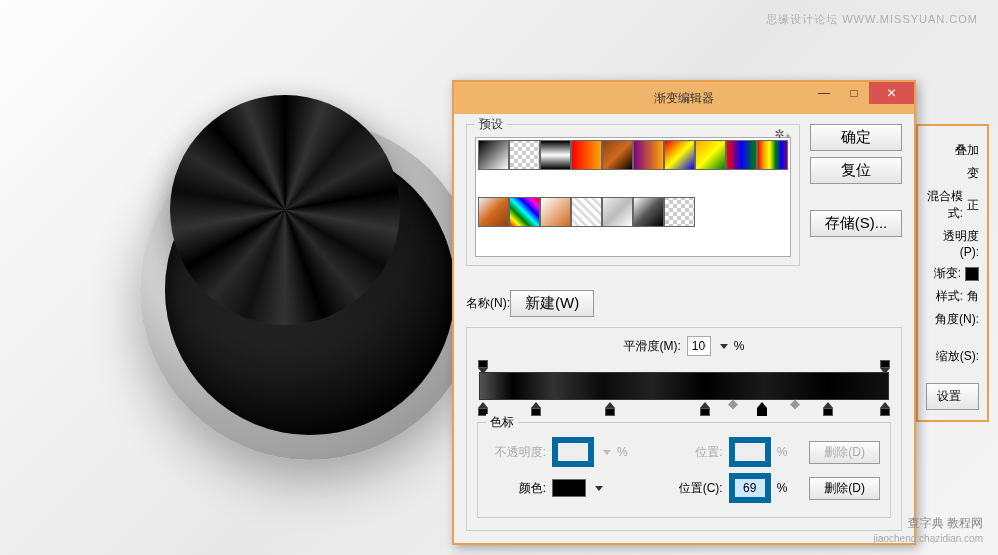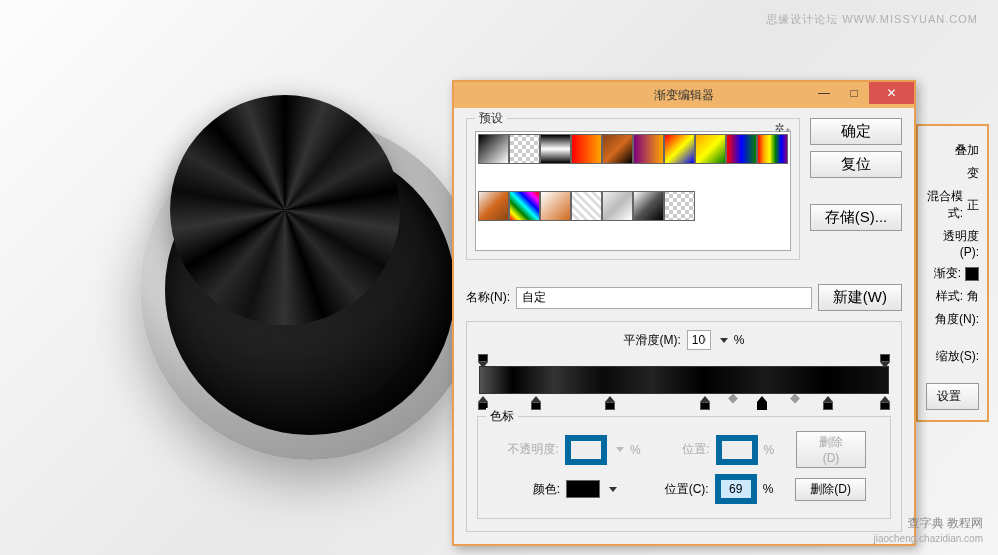--- a/index.html
+++ b/index.html
@@ -6,21 +6,21 @@
     body { width: 998px; height: 555px; overflow: hidden; position: relative; background: linear-gradient(135deg, #fdfdfd 0%, #e8e8e8 50%, #f5f5f5 100%); }
     
     .watermark-top { position: absolute; top: 12px; right: 20px; color: #b0b0b0; font-size: 11px; letter-spacing: 1px; }
     .watermark-bottom { position: absolute; bottom: 10px; right: 15px; color: #888; font-size: 11px; text-align: right; line-height: 1.3; }
     .big-ring { position: absolute; left: 140px; top: 120px; width: 340px; height: 340px; border-radius: 50%; background: radial-gradient(circle at 35% 30%, #f5f5f5 0%, #ccc 40%, #aaa 60%, #888 100%); box-shadow: 0 20px 50px rgba(0,0,0,0.3); }
     .big-ring-inner { position: absolute; left: 25px; top: 25px; width: 290px; height: 290px; border-radius: 50%; background: radial-gradient(circle at 40% 35%, #555 0%, #222 40%, #000 80%); box-shadow: inset 0 8px 25px rgba(0,0,0,0.8); }
     .small-knob { position: absolute; left: 170px; top: 95px; width: 230px; height: 230px; border-radius: 50%; background: conic-gradient(from 0deg, #000 0deg, #333 20deg, #111 40deg, #2a2a2a 60deg, #000 80deg, #333 100deg, #0a0a0a 120deg, #2a2a2a 140deg, #000 160deg, #333 180deg, #111 200deg, #2a2a2a 220deg, #000 240deg, #333 260deg, #0a0a0a 280deg, #2a2a2a 300deg, #000 320deg, #333 340deg, #000 360deg); box-shadow: 0 10px 30px rgba(0,0,0,0.4); }
     
     
     .dialog { position: absolute; left: 452px; top: 80px; width: 464px; background: #f0f0f0; border: 2px solid #e8a050; box-shadow: 3px 3px 10px rgba(0,0,0,0.3); }
-    .titlebar { height: 26px; background: #f0b56a; display: flex; align-items: center; justify-content: center; position: relative; }
+    .titlebar { height: 32px; background: #f0b56a; display: flex; align-items: center; justify-content: center; position: relative; }
     .titlebar-text { color: #333; font-size: 12px; }
     .titlebar-btns { position: absolute; right: 0; top: 0; display: flex; height: 22px; }
     .tb-btn { width: 30px; display: flex; align-items: center; justify-content: center; color: #333; cursor: pointer; background: #f0b56a; }
     .tb-btn.close { background: #d9534f; color: #fff; width: 45px; }
     .tb-btn.max { background: #f0b56a; }
     
     .dialog-body { padding: 10px 12px; display: flex; gap: 10px; }
     .left-col { flex: 1; }
     .right-col { width: 92px; display: flex; flex-direction: column; gap: 6px; }
     
@@ -42,39 +42,39 @@
     .sw-11 { background: linear-gradient(135deg, #eee, #D2691E, #8B4513); }
     .sw-12 { background: linear-gradient(45deg, red, yellow, green, cyan, blue, magenta, red); }
     .sw-13 { background: linear-gradient(135deg, #fff, #D2691E); }
     .sw-14 { background: repeating-linear-gradient(45deg, #fff, #fff 3px, #ddd 3px, #ddd 6px); }
     .sw-15 { background: linear-gradient(135deg, #eee, #bbb, #fff); }
     .sw-16 { background: linear-gradient(135deg, #fff, #555, #000); }
     .sw-17 { background: repeating-conic-gradient(#ccc 0% 25%, #fff 0% 50%) 0/8px 8px; }
     
     .btn { background: linear-gradient(#fdfdfd, #e5e5e5); border: 1px solid #999; padding: 3px 0; text-align: center; cursor: pointer; font-size: 15px; }
     
-    .name-row { display: flex; align-items: center; gap: 6px; margin: 14px 0 10px; }
+    .name-row { display: flex; align-items: center; margin: 14px 0 10px; }
     .name-row input { flex: 1; border: 1px solid #aaa; padding: 3px 5px; background: #fff; }
     
     .grad-edit { border: 1px solid #ccc; padding: 8px 10px 12px; margin-top: 4px; }
     .ge-row { display: flex; align-items: center; gap: 6px; margin-bottom: 10px; justify-content: center; }
     .ge-row select, .ge-row input { border: 1px solid #aaa; padding: 2px 4px; background: #fff; }
     .num-input { width: 24px; text-align: center; }
     
     .gradient-bar { position: relative; margin: 16px 2px 22px; }
     .gbar { height: 28px; border: 1px solid #333; background: linear-gradient(90deg, #555 0%, #000 8%, #333 18%, #0a0a0a 30%, #222 42%, #000 55%, #1a1a1a 70%, #000 85%, #111 100%); }
     .stop-top { position: absolute; width: 10px; height: 10px; top: -12px; transform: translateX(-50%); }
     .stop-bot { position: absolute; width: 10px; height: 10px; bottom: -12px; transform: translateX(-50%); }
     .stop-arrow { width: 0; height: 0; border-left: 5px solid transparent; border-right: 5px solid transparent; }
     .stop-top .stop-arrow { border-top: 6px solid #333; }
     .stop-bot .stop-arrow { border-bottom: 6px solid #333; }
     .stop-sq { width: 10px; height: 8px; background: #000; border: 1px solid #555; }
     .diamond { position: absolute; width: 7px; height: 7px; background: #999; transform: translateX(-50%) rotate(45deg); bottom: -8px; }
     
-    .color-group { border: 1px solid #ccc; padding: 8px 24px; position: relative; margin-top: 4px; }
+    .color-group { border: 1px solid #ccc; padding: 8px 10px; position: relative; margin-top: 4px; }
     .color-group-label { position: absolute; top: -9px; left: 8px; background: #f0f0f0; padding: 0 4px; }
     .cg-row { display: flex; align-items: center; gap: 6px; margin: 6px 0; }
     .cg-row .lbl { width: 58px; text-align: right; }
     .cg-row .lbl.disabled { color: #aaa; }
     .cg-row input { border: 6px solid #0369a1; padding: 2px 4px; width: 42px; text-align: center; }
     .cg-row input:disabled { background: #eee; }
     .color-box { width: 34px; height: 18px; background: #000; border: 1px solid #666; display: inline-block; }
     .tiny-arrow { width: 0; height: 0; border-left: 4px solid transparent; border-right: 4px solid transparent; border-top: 5px solid #333; display: inline-block; margin-left: 3px; }
     .spacer { flex: 1; }
     .del-btn { background: linear-gradient(#fdfdfd, #e5e5e5); border: 1px solid #999; padding: 2px 14px; cursor: pointer; }
@@ -168,21 +168,20 @@
       <div class="btn">确定</div>
       <div class="btn">复位</div>
       <div style="height:14px;"></div>
       <div class="btn">存储(S)...</div>
     </div>
   </div>
 
   <div style="padding: 0 12px 12px;">
     <div class="name-row">
       <span>名称(N):</span>
-      <input type="text" value="自定" style="">
       <div class="btn" style="padding:3px 14px;">新建(W)</div>
     </div>
 
     <div class="grad-edit">
       <div class="ge-row">
         <span>平滑度(M):</span>
         <input class="num-input" type="text" value="100" style="">
         <span class="tiny-arrow"></span>
         <span>%</span>
       </div>

